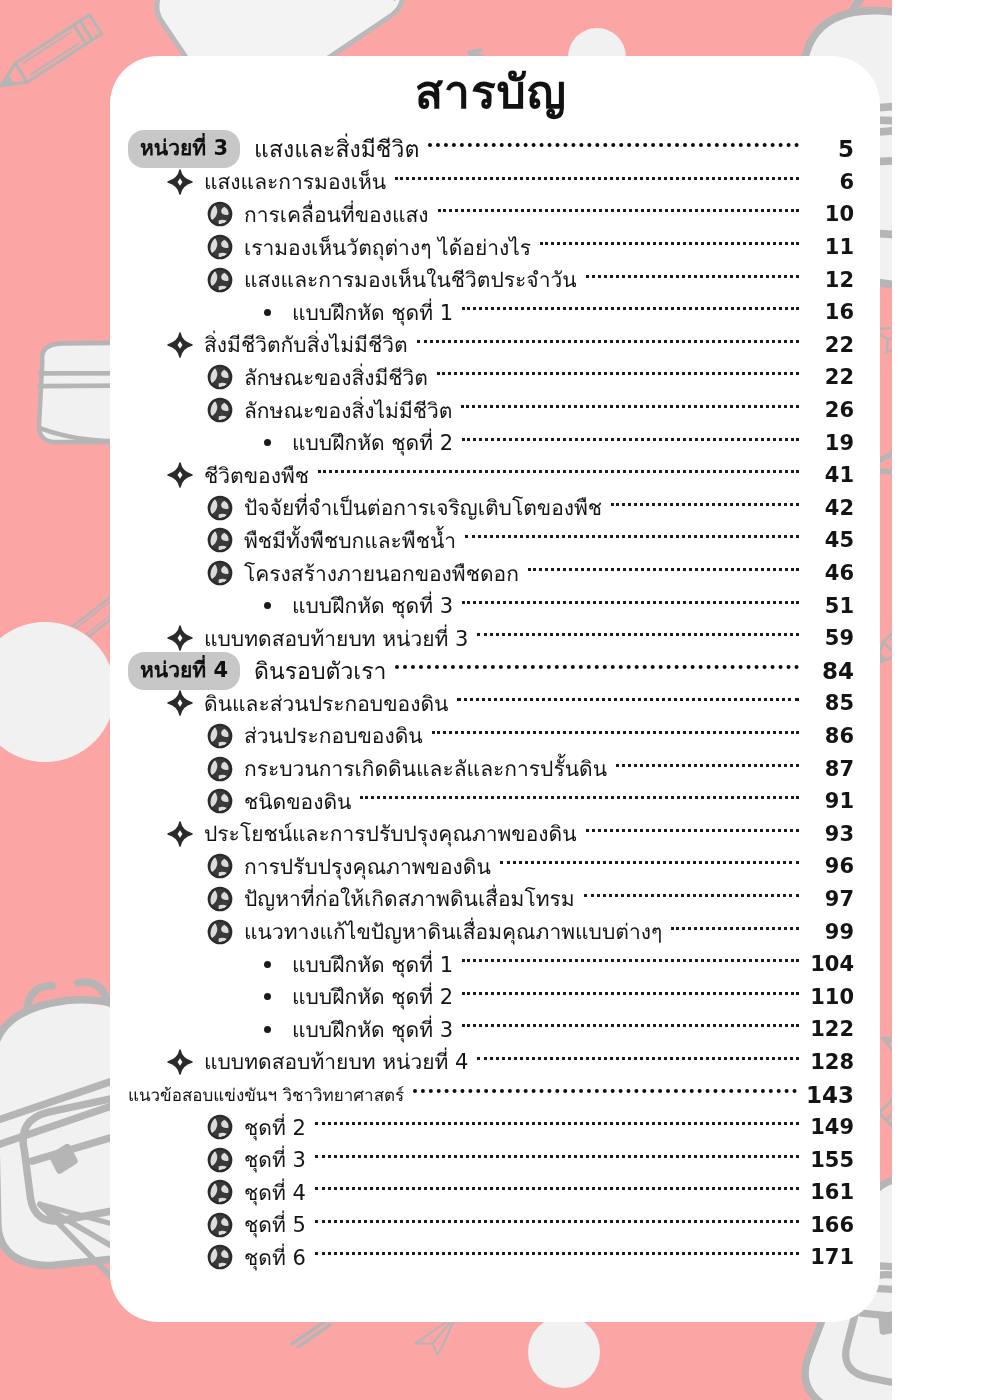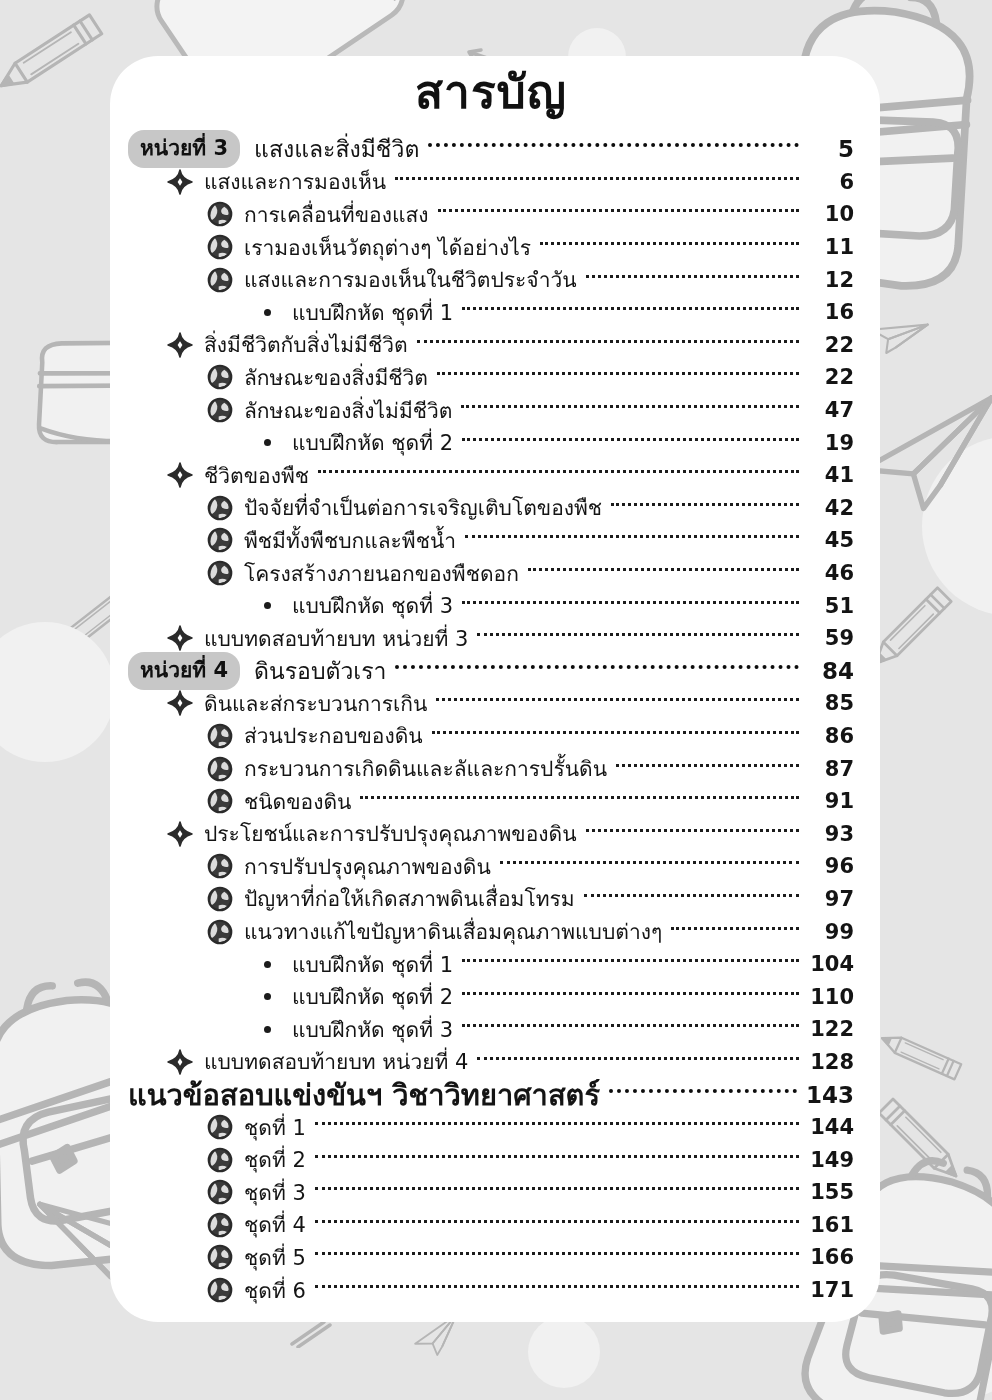--- a/index.html
+++ b/index.html
@@ -1,16 +1,16 @@
 <!DOCTYPE html>
 <html><head>
 <meta charset="utf-8">
 <style>
   html,body{margin:0;padding:0;background:#fff;}
-  .stage{position:relative;width:992px;height:1400px;overflow:hidden;background:#e5e5e5;
+  .stage{position:relative;width:892px;height:1400px;overflow:hidden;background:#fca5a5;
          font-family:"DejaVu Sans","Liberation Sans",sans-serif;color:#141414;}
 
   
   .doodles{position:absolute;inset:0;z-index:0;}
   .doodle{position:absolute;}
   .blob{position:absolute;border-radius:50%;background:#f1f1f1;}
 
   
   .panel{position:absolute;left:110px;top:56px;width:770px;height:1266px;
          background:#ffffff;border-radius:48px;z-index:1;}
@@ -25,21 +25,21 @@
   .row{display:flex;align-items:center;height:32.6px;white-space:nowrap;}
   .leader{flex:1 1 auto;border-bottom:3.5px dotted #1b1b1b;margin:0 9px 7px 9px;min-width:30px;}
   .pagenum{flex:0 0 auto;min-width:46px;text-align:right;font-size:21px;font-weight:600;}
 
   .row-unit .leader,.row-section .leader{border-bottom:4.5px dotted #0d0d0d;margin-bottom:8px;}
   .row-unit .pagenum,.row-section .pagenum{font-size:23px;font-weight:800;}
 
   .badge{flex:0 0 auto;display:inline-block;background:#c7c7c7;border-radius:16px;
          padding:1px 12px 4px 12px;font-size:21px;font-weight:800;color:#101010;min-width:80px;text-align:center;}
   .row-unit .label{font-size:23px;font-weight:400;margin-left:14px;}
-  .row-section .label{font-size:29px;font-weight:700;}
+  .row-section .label{font-size:17px;font-weight:400;}
 
   .row-star{padding-left:38px;}
   .row-ball{padding-left:78px;}
   .row-bullet{padding-left:132px;}
 
   .icon{flex:0 0 auto;display:inline-flex;align-items:center;justify-content:center;}
   .row-star .icon{width:28px;height:28px;margin-right:10px;}
   .row-ball .icon{width:27px;height:27px;margin-right:11px;}
   .row-bullet .icon{width:14px;height:14px;margin-right:18px;}
   .dot{width:7px;height:7px;border-radius:50%;background:#1b1b1b;display:inline-block;}
@@ -267,21 +267,21 @@
             <svg width="26" height="26" viewBox="0 0 30 30">
               <circle cx="15" cy="15" r="13" fill="#3a3a3a"></circle>
               <path d="M9 4.5 Q14 10 10.5 17 Q8 21.5 4.5 22 Q2 13 9 4.5" fill="#dcdcdc"></path>
               <path d="M20 6.5 Q26 10 24.5 16 Q18.5 17 16.5 13 Q15.5 9 20 6.5" fill="#dcdcdc"></path>
               <path d="M13.5 22.5 Q18 20.5 23 23 Q19 27.5 13.5 26.5 Z" fill="#dcdcdc"></path>
               <circle cx="15" cy="15" r="13" fill="none" stroke="#2a2a2a" stroke-width="2.5"></circle>
             </svg>
           </span>
     <span class="label">ลักษณะของสิ่งไม่มีชีวิต</span>
     <span class="leader"></span>
-    <span class="pagenum">47</span>
+    <span class="pagenum">26</span>
   </div>
         <div class="row row-bullet">
 
     <span class="icon">
             <span class="dot"></span>
           </span>
     <span class="label">แบบฝึกหัด ชุดที่ 2</span>
     <span class="leader"></span>
     <span class="pagenum">19</span>
   </div>
@@ -371,21 +371,21 @@
     <span class="pagenum">84</span>
   </div>
         <div class="row row-star">
 
     <span class="icon">
             <svg width="26" height="26" viewBox="0 0 26 26">
               <path d="M13 1 Q14.6 10 25 13 Q14.6 16 13 25 Q11.4 16 1 13 Q11.4 10 13 1 Z" fill="#2b2b2b" stroke="#2b2b2b" stroke-width="1.5" stroke-linejoin="round"></path>
               <path d="M13 9.2 L15.4 13 L13 16.8 L10.6 13 Z" fill="#ffffff"></path>
             </svg>
           </span>
-    <span class="label">ดินและส่กระบวนการเกิน</span>
+    <span class="label">ดินและส่วนประกอบของดิน</span>
     <span class="leader"></span>
     <span class="pagenum">85</span>
   </div>
         <div class="row row-ball">
 
     <span class="icon">
             <svg width="26" height="26" viewBox="0 0 30 30">
               <circle cx="15" cy="15" r="13" fill="#3a3a3a"></circle>
               <path d="M9 4.5 Q14 10 10.5 17 Q8 21.5 4.5 22 Q2 13 9 4.5" fill="#dcdcdc"></path>
               <path d="M20 6.5 Q26 10 24.5 16 Q18.5 17 16.5 13 Q15.5 9 20 6.5" fill="#dcdcdc"></path>
@@ -533,35 +533,20 @@
 
     <span class="icon">
             <svg width="26" height="26" viewBox="0 0 30 30">
               <circle cx="15" cy="15" r="13" fill="#3a3a3a"></circle>
               <path d="M9 4.5 Q14 10 10.5 17 Q8 21.5 4.5 22 Q2 13 9 4.5" fill="#dcdcdc"></path>
               <path d="M20 6.5 Q26 10 24.5 16 Q18.5 17 16.5 13 Q15.5 9 20 6.5" fill="#dcdcdc"></path>
               <path d="M13.5 22.5 Q18 20.5 23 23 Q19 27.5 13.5 26.5 Z" fill="#dcdcdc"></path>
               <circle cx="15" cy="15" r="13" fill="none" stroke="#2a2a2a" stroke-width="2.5"></circle>
             </svg>
           </span>
-    <span class="label">ชุดที่ 1</span>
-    <span class="leader"></span>
-    <span class="pagenum">144</span>
-  </div>
-        <div class="row row-ball">
-
-    <span class="icon">
-            <svg width="26" height="26" viewBox="0 0 30 30">
-              <circle cx="15" cy="15" r="13" fill="#3a3a3a"></circle>
-              <path d="M9 4.5 Q14 10 10.5 17 Q8 21.5 4.5 22 Q2 13 9 4.5" fill="#dcdcdc"></path>
-              <path d="M20 6.5 Q26 10 24.5 16 Q18.5 17 16.5 13 Q15.5 9 20 6.5" fill="#dcdcdc"></path>
-              <path d="M13.5 22.5 Q18 20.5 23 23 Q19 27.5 13.5 26.5 Z" fill="#dcdcdc"></path>
-              <circle cx="15" cy="15" r="13" fill="none" stroke="#2a2a2a" stroke-width="2.5"></circle>
-            </svg>
-          </span>
     <span class="label">ชุดที่ 2</span>
     <span class="leader"></span>
     <span class="pagenum">149</span>
   </div>
         <div class="row row-ball">
 
     <span class="icon">
             <svg width="26" height="26" viewBox="0 0 30 30">
               <circle cx="15" cy="15" r="13" fill="#3a3a3a"></circle>
               <path d="M9 4.5 Q14 10 10.5 17 Q8 21.5 4.5 22 Q2 13 9 4.5" fill="#dcdcdc"></path>

